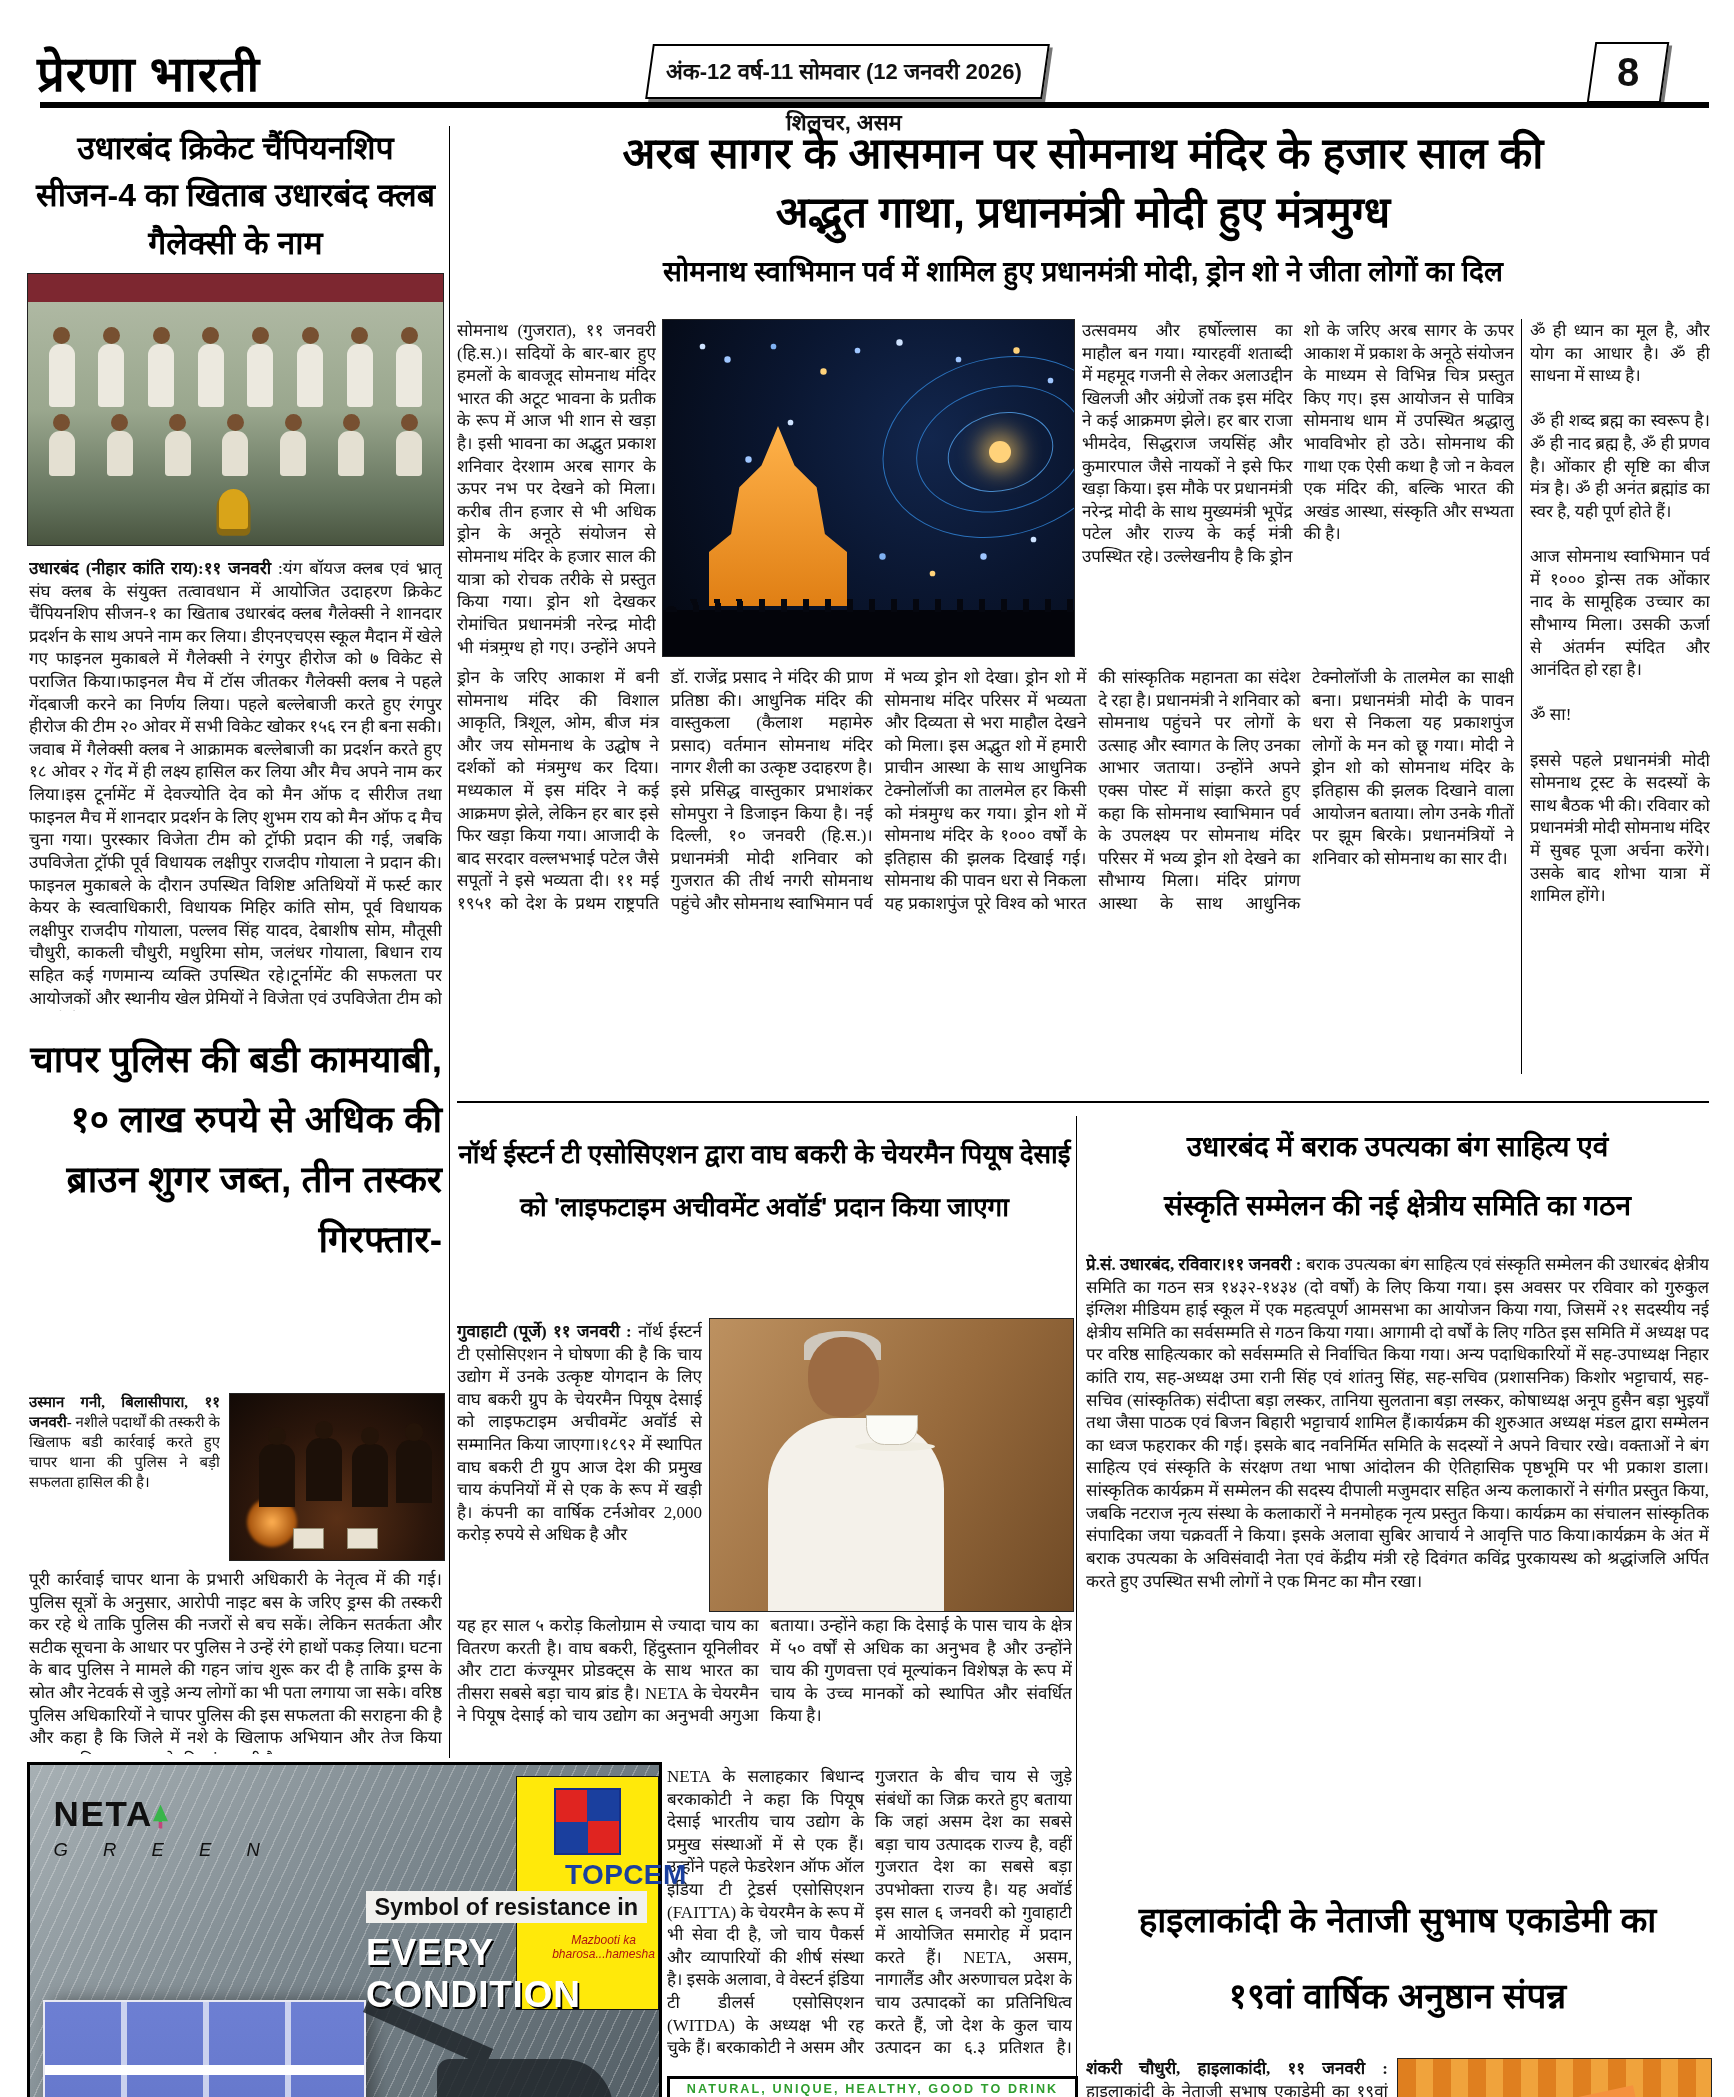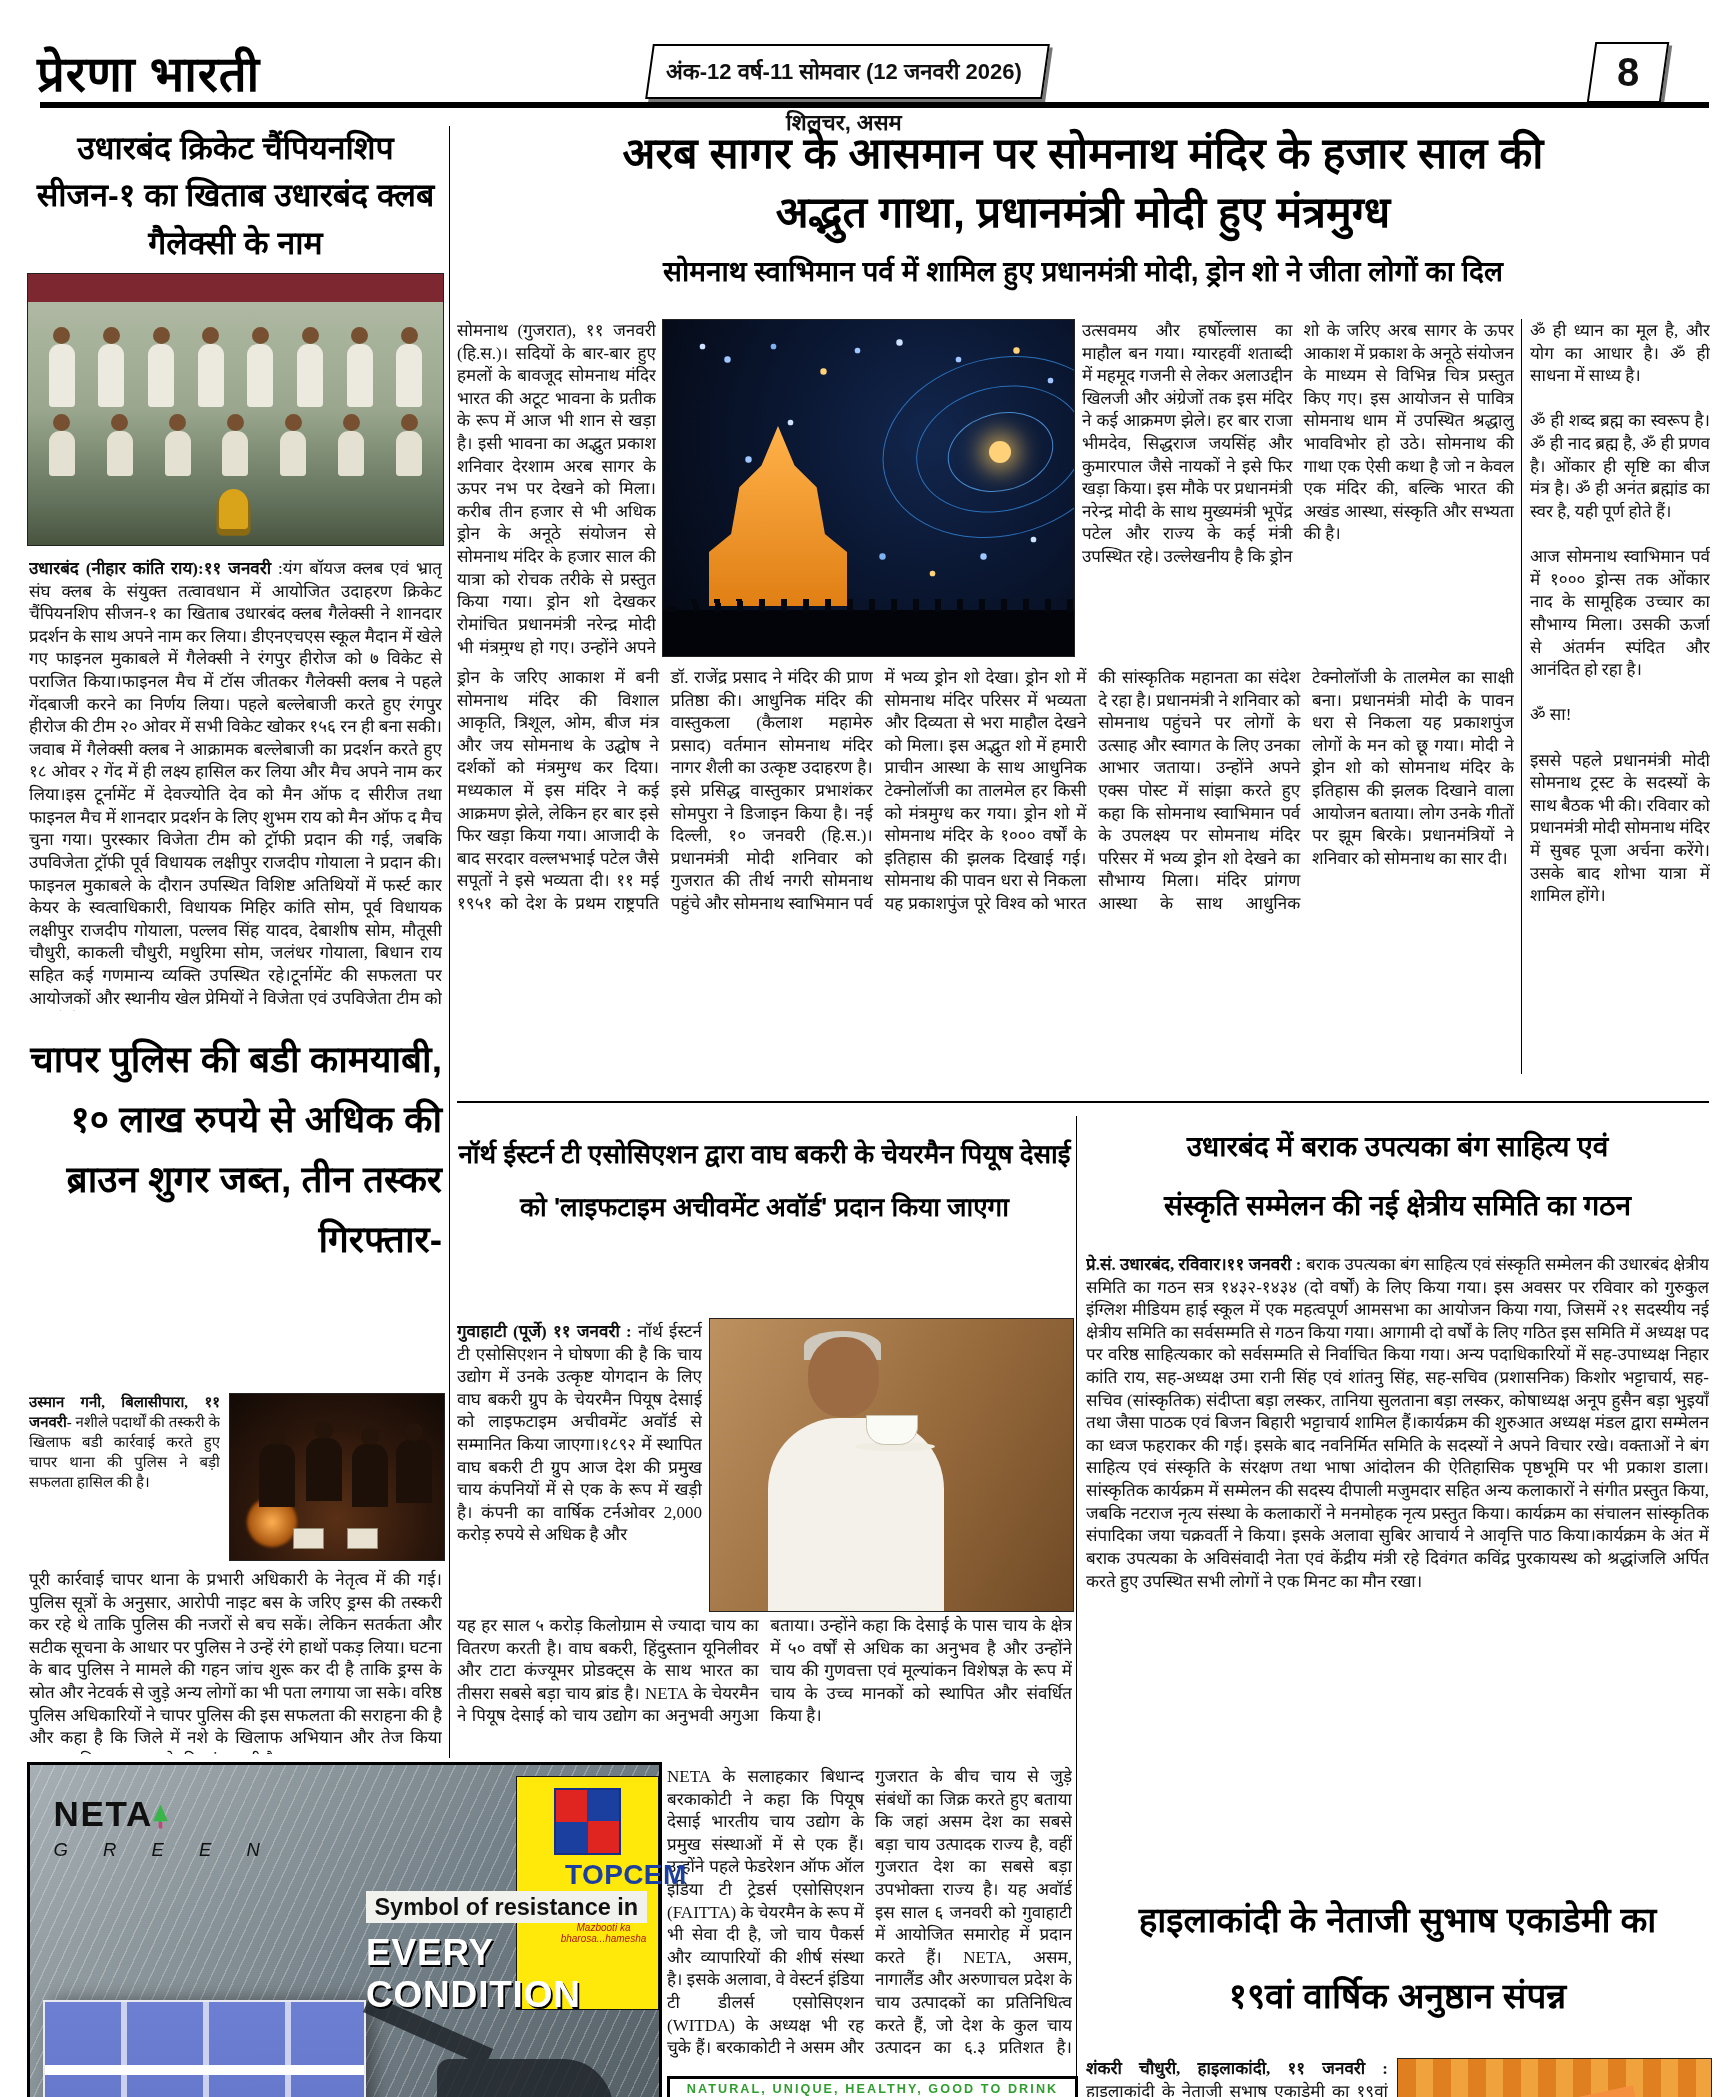--- a/index.html
+++ b/index.html
@@ -83,21 +83,21 @@
         background:linear-gradient(180deg,#39b54a 70%,#c2457a 70%);clip-path:polygon(50% 0,100% 70%,62% 70%,62% 100%,38% 100%,38% 70%,0 70%);}
   .bg-logo .b2{font-size:18.5px;letter-spacing:15px;margin-top:5px;font-style:italic;}
   .yellow-panel{position:absolute;right:0;top:11px;width:141px;height:232px;background:#ffe90a;
         border:1.7px solid #111;text-align:center;font-family:"Liberation Sans",sans-serif;}
   .tc-grid{width:63px;height:63px;margin:11px auto 4.2px auto;
         background:conic-gradient(#1a3f9e 0 25%,#e02420 25% 50%,#1a3f9e 50% 75%,#e02420 75%);
         border:2.5px solid #15308a;}
   .tc-name{color:#1a3f9e;font-weight:900;font-size:28px;letter-spacing:0.4px;margin-left:48px;}
   .tc-cem{display:inline-block;background:#e02420;color:#fff;font-weight:900;font-size:17px;
         padding:1.7px 11px;margin-top:2.5px;letter-spacing:1.7px;}
-  .tc-tag{color:#b01510;font-size:10px;margin-top:5px;font-style:italic;padding-left:32px;}
+  .tc-tag{color:#b01510;font-size:12px;margin-top:16px;font-style:italic;padding-left:32px;}
   .symbol1{position:absolute;left:336px;top:126px;background:#f1f1ee;color:#111;
         font-family:"Liberation Sans",sans-serif;font-size:23.5px;font-weight:bold;padding:2.5px 8.4px;}
   .symbol2{position:absolute;left:336px;top:167px;color:#fff;font-family:"Liberation Sans",sans-serif;
         font-size:37px;font-weight:900;letter-spacing:0.8px;text-shadow:1.7px 1.7px 0 #000;}
   .building{position:absolute;left:12.6px;top:235px;width:319px;height:470px;
         background:linear-gradient(180deg,#6d7fd3 0%,#5a6cc0 60%,#8b97dd 100%);
         border:2.5px solid #e9e9f2;box-shadow:8.4px 0 17px rgba(0,0,0,.4);}
   .building::before{content:"";position:absolute;inset:0;
         background:repeating-linear-gradient(180deg,transparent 0 63px,#ffffff 63px 73px),
                    repeating-linear-gradient(90deg,transparent 0 76px,rgba(255,255,255,.65) 76px 82px);}
@@ -117,21 +117,21 @@
 
   <div class="abs" id="paper-name">प्रेरणा भारती</div>
   <div class="abs" id="edition-box">
     <div class="txt">अंक-12 वर्ष-11  सोमवार (12 जनवरी 2026) शिलचर, असम</div>
   </div>
   <div class="abs" id="page-num-box">
     <div class="txt">8</div>
   </div>
   <div class="abs hrule" style="left:40px;top:102px;width:1669px;height:5.9px;"></div>
 
-  <div class="abs hl" style="left:29px;top:125px;width:413px;font-size:32px;line-height:1.48;">उधारबंद क्रिकेट चैंपियनशिप सीजन-१ का खिताब उधारबंद क्लब गैलेक्सी के नाम</div>
+  <div class="abs hl" style="left:29px;top:125px;width:413px;font-size:32px;line-height:1.48;">उधारबंद क्रिकेट चैंपियनशिप सीजन-4 का खिताब उधारबंद क्लब गैलेक्सी के नाम</div>
 
   <div class="abs photo cricket-art" style="left:27px;top:273px;width:415px;height:271px;">
     <div class="photo-banner"></div>
     <div class="t-row back">
       <span class="player"></span>
         <span class="player"></span>
         <span class="player"></span>
         <span class="player"></span>
       <span class="player"></span>
         <span class="player"></span>

